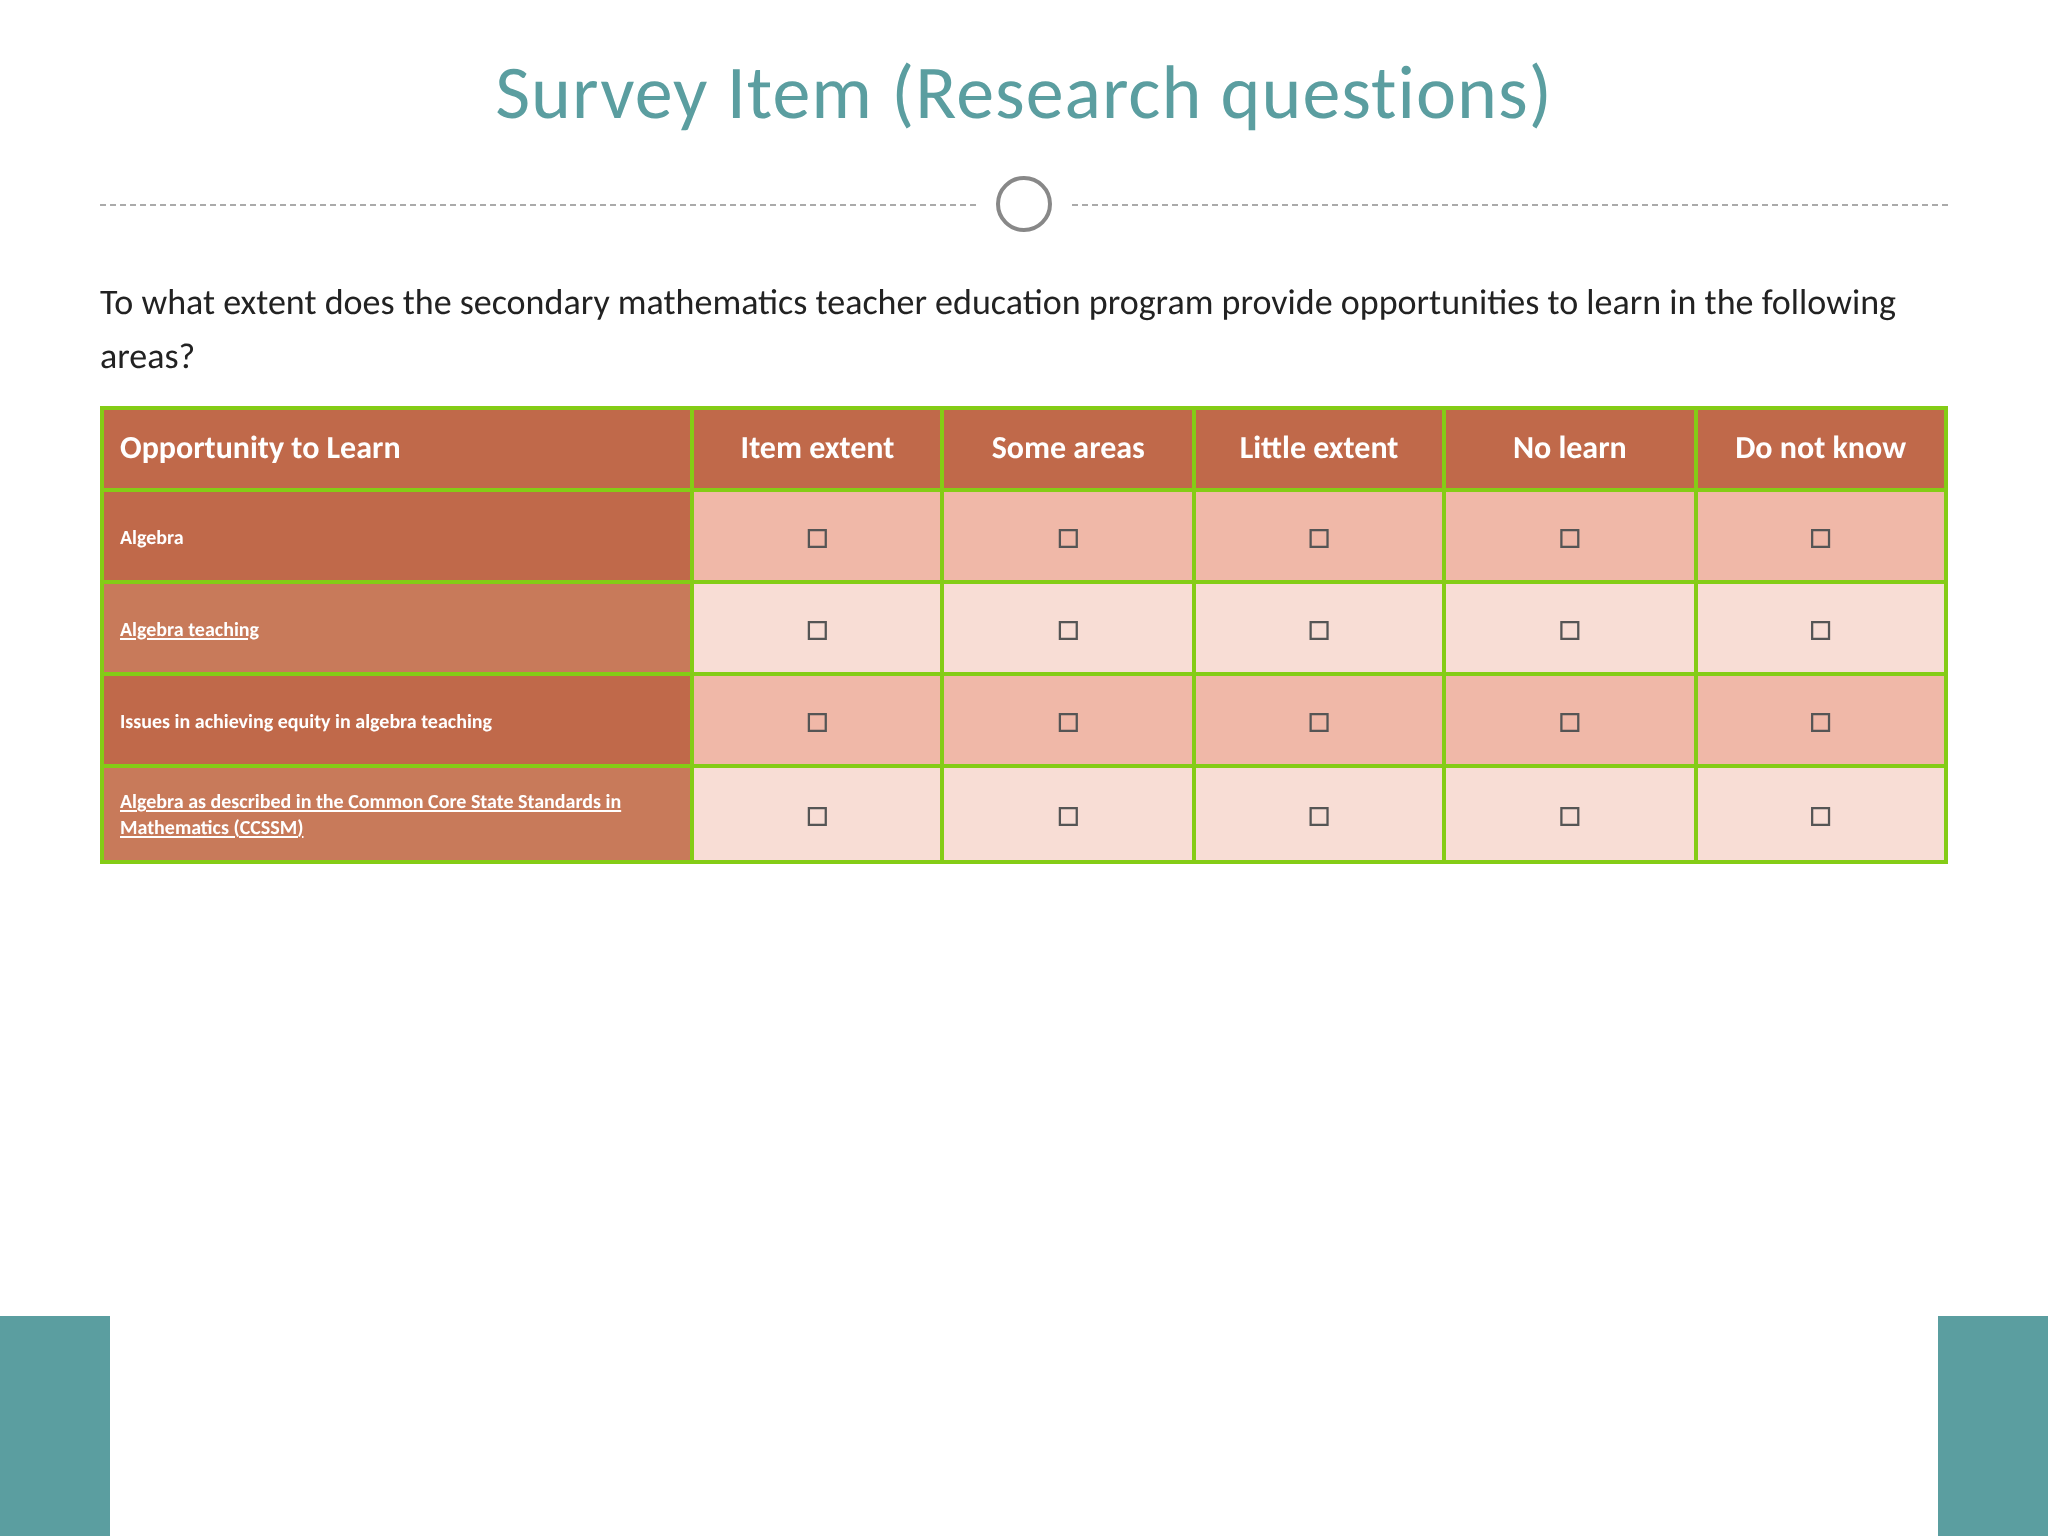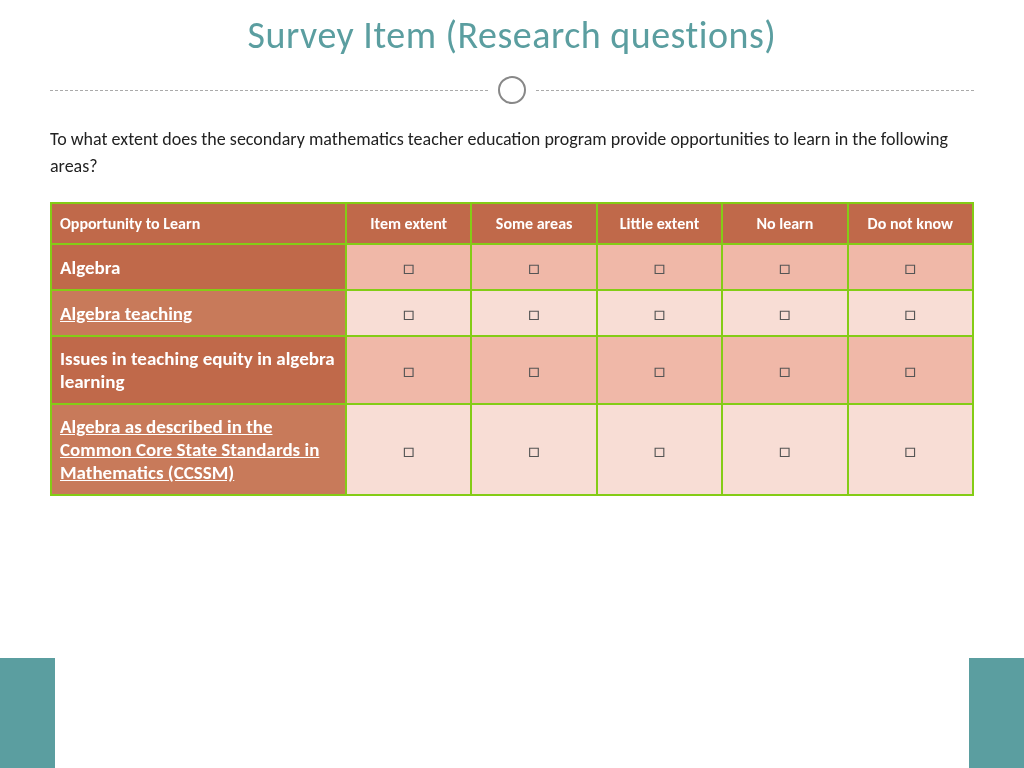--- a/index.html
+++ b/index.html
@@ -18,21 +18,21 @@
 
     .slide {
       width: 1024px;
       height: 768px;
       background: #ffffff;
       position: relative;
       padding: 0;
     }
 
     .content-area {
-      padding: 12px 50px 40px 50px;
+      padding: 24px 50px 40px 50px;
     }
 
     .slide-title {
       text-align: center;
       font-size: 38px;
       font-weight: 300;
       color: #5b9ea0;
       margin-bottom: 18px;
       letter-spacing: 0.5px;
     }
@@ -55,21 +55,21 @@
       height: 28px;
       border: 2px solid #888888;
       border-radius: 50%;
       margin: 0 10px;
       background: #ffffff;
     }
 
     .question-text {
       font-size: 18px;
       color: #222222;
-      margin-bottom: 22px;
+      margin-bottom: 11px;
       line-height: 1.5;
     }
 
     
     .survey-table {
       width: 100%;
       border-collapse: collapse;
     }
 
     .survey-table th,
@@ -103,21 +103,21 @@
     }
 
     .survey-table tbody tr.row-even td {
       background: #f8ddd5;
       text-decoration: underline;
     }
 
     .survey-table tbody tr td.row-label {
       text-align: left;
       font-weight: bold;
-      font-size: 19px;
+      font-size: 10px;
       color: #8b2500;
       background: #c0694a;
       color: #ffffff;
     }
 
     .survey-table tbody tr.row-odd td.row-label {
       background: #c0694a;
     }
 
     .survey-table tbody tr.row-even td.row-label {
@@ -188,21 +188,21 @@
           </tr>
           <tr class="row-even">
             <td class="row-label">Algebra teaching</td>
             <td><span class="checkbox-symbol">□</span></td>
             <td><span class="checkbox-symbol">□</span></td>
             <td><span class="checkbox-symbol">□</span></td>
             <td><span class="checkbox-symbol">□</span></td>
             <td><span class="checkbox-symbol">□</span></td>
           </tr>
           <tr class="row-odd">
-            <td class="row-label">Issues in teaching equity in algebra learning</td>
+            <td class="row-label">Issues in achieving equity in algebra teaching</td>
             <td><span class="checkbox-symbol">□</span></td>
             <td><span class="checkbox-symbol">□</span></td>
             <td><span class="checkbox-symbol">□</span></td>
             <td><span class="checkbox-symbol">□</span></td>
             <td><span class="checkbox-symbol">□</span></td>
           </tr>
           <tr class="row-even">
             <td class="row-label">Algebra as described in the Common Core State Standards in Mathematics (CCSSM)</td>
             <td><span class="checkbox-symbol">□</span></td>
             <td><span class="checkbox-symbol">□</span></td>

